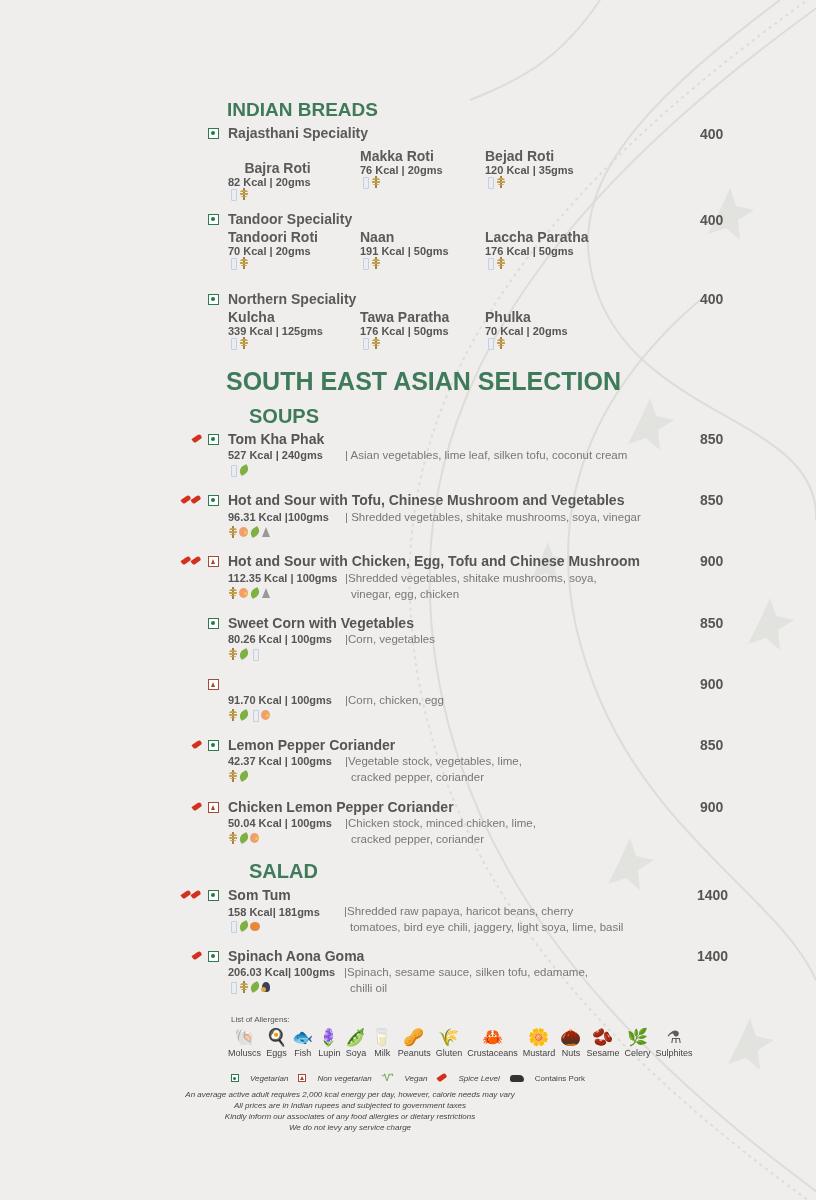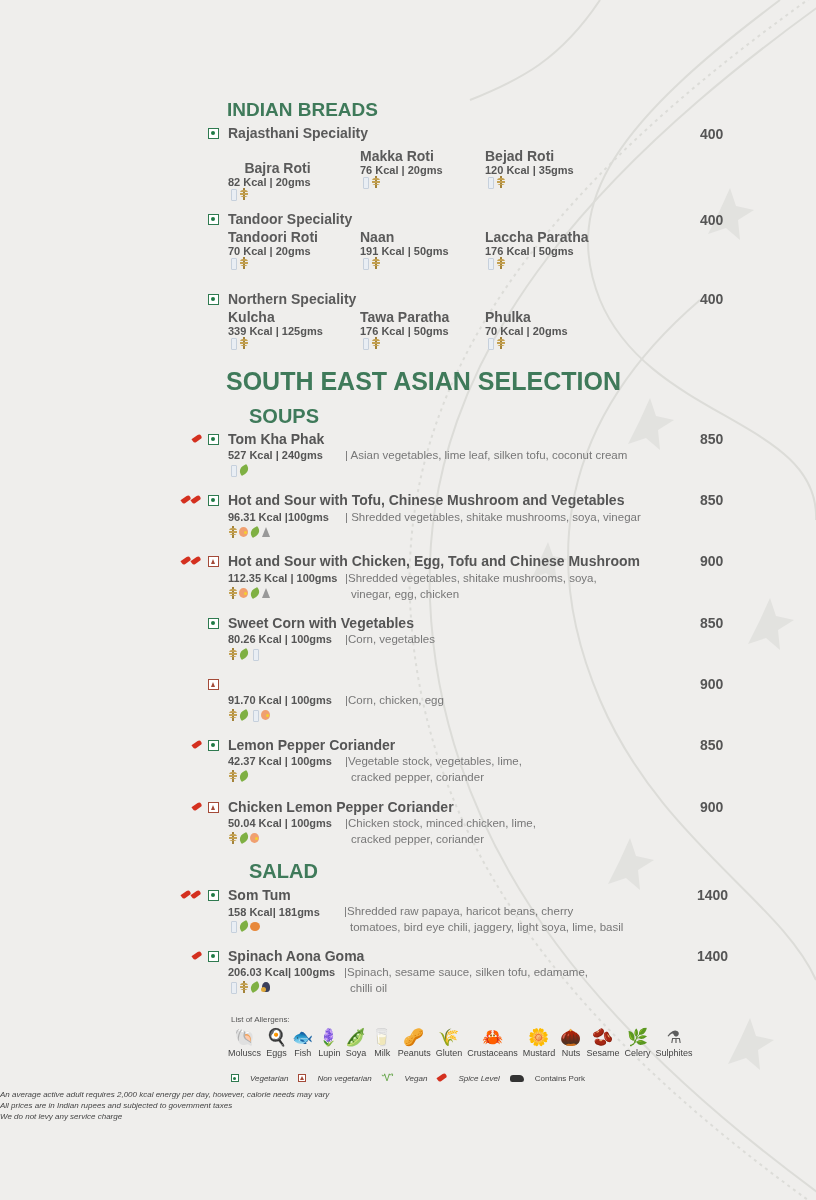--- a/index.html
+++ b/index.html
@@ -58,21 +58,21 @@
   .allergen-title { left:231px; top:1015px; font-size:8px; color:#555; }
   .allergen-row { left:228px; top:1028px; display:flex; gap:0; }
   .allergen { display:flex; flex-direction:column; align-items:center; margin-right:5px; }
   .allergen .glyph { font-size:17px; line-height:20px; height:20px; }
   .allergen .label { font-size:9px; color:#444; line-height:11px; }
   .legend { left:0; width:816px; top:1072px; display:flex; justify-content:center; gap:10px; font-size:8px; font-style:italic; color:#444; align-items:center; }
   .legend .item { display:flex; align-items:center; gap:11px; }
   .legend .veg-mark, .legend .nonveg-mark { position:relative; width:8px; height:8px; border-width:1px; }
   .legend .veg-mark::after { left:1.5px; top:1.5px; width:3px; height:3px; }
   .legend .nonveg-mark::after { left:1px; top:1px; border-left:2px solid transparent; border-right:2px solid transparent; border-bottom:4px solid #a44a38; }
-  .notes { left:0; width:700px; top:1089px; font-size:8px; font-style:italic; color:#444; line-height:11px; }
+  .notes { left:0; width:700px; top:1089px; text-align:center; font-size:8px; font-style:italic; color:#444; line-height:11px; }
 </style>
 </head>
 <body>
 
 <svg class="bg-ornament" width="816" height="1200" viewBox="0 0 816 1200">
   <g fill="none" stroke="#dcdcd8" stroke-width="2">
     <path d="M900,-50 C600,150 420,350 430,600 C440,850 600,1050 900,1250"></path>
     <path d="M880,-50 C580,150 400,350 410,600 C420,850 580,1050 880,1250" stroke-dasharray="3,4"></path>
     <path d="M780,0 C620,120 560,200 600,300 C650,420 820,420 816,520"></path>
     <path d="M700,300 C560,420 540,560 600,700 C660,840 780,900 816,980"></path>
@@ -389,15 +389,16 @@
       </span>
     <span class="item">
         <span style="display:inline-block;width:14px;height:7px;background:#333;border-radius:4px 6px 3px 3px;"></span>
         <span style="font-style:normal">Contains Pork</span>
       </span>
   </div>
 
   <div class="abs notes">
     <div>An average active adult requires 2,000 kcal energy per day, however, calorie needs may vary</div>
     <div>All prices are in Indian rupees and subjected to government taxes</div>
+    <div>Kindly inform our associates of any food allergies or dietary restrictions</div>
     <div>We do not levy any service charge</div>
   </div>
 </div>
 
 </body></html>

